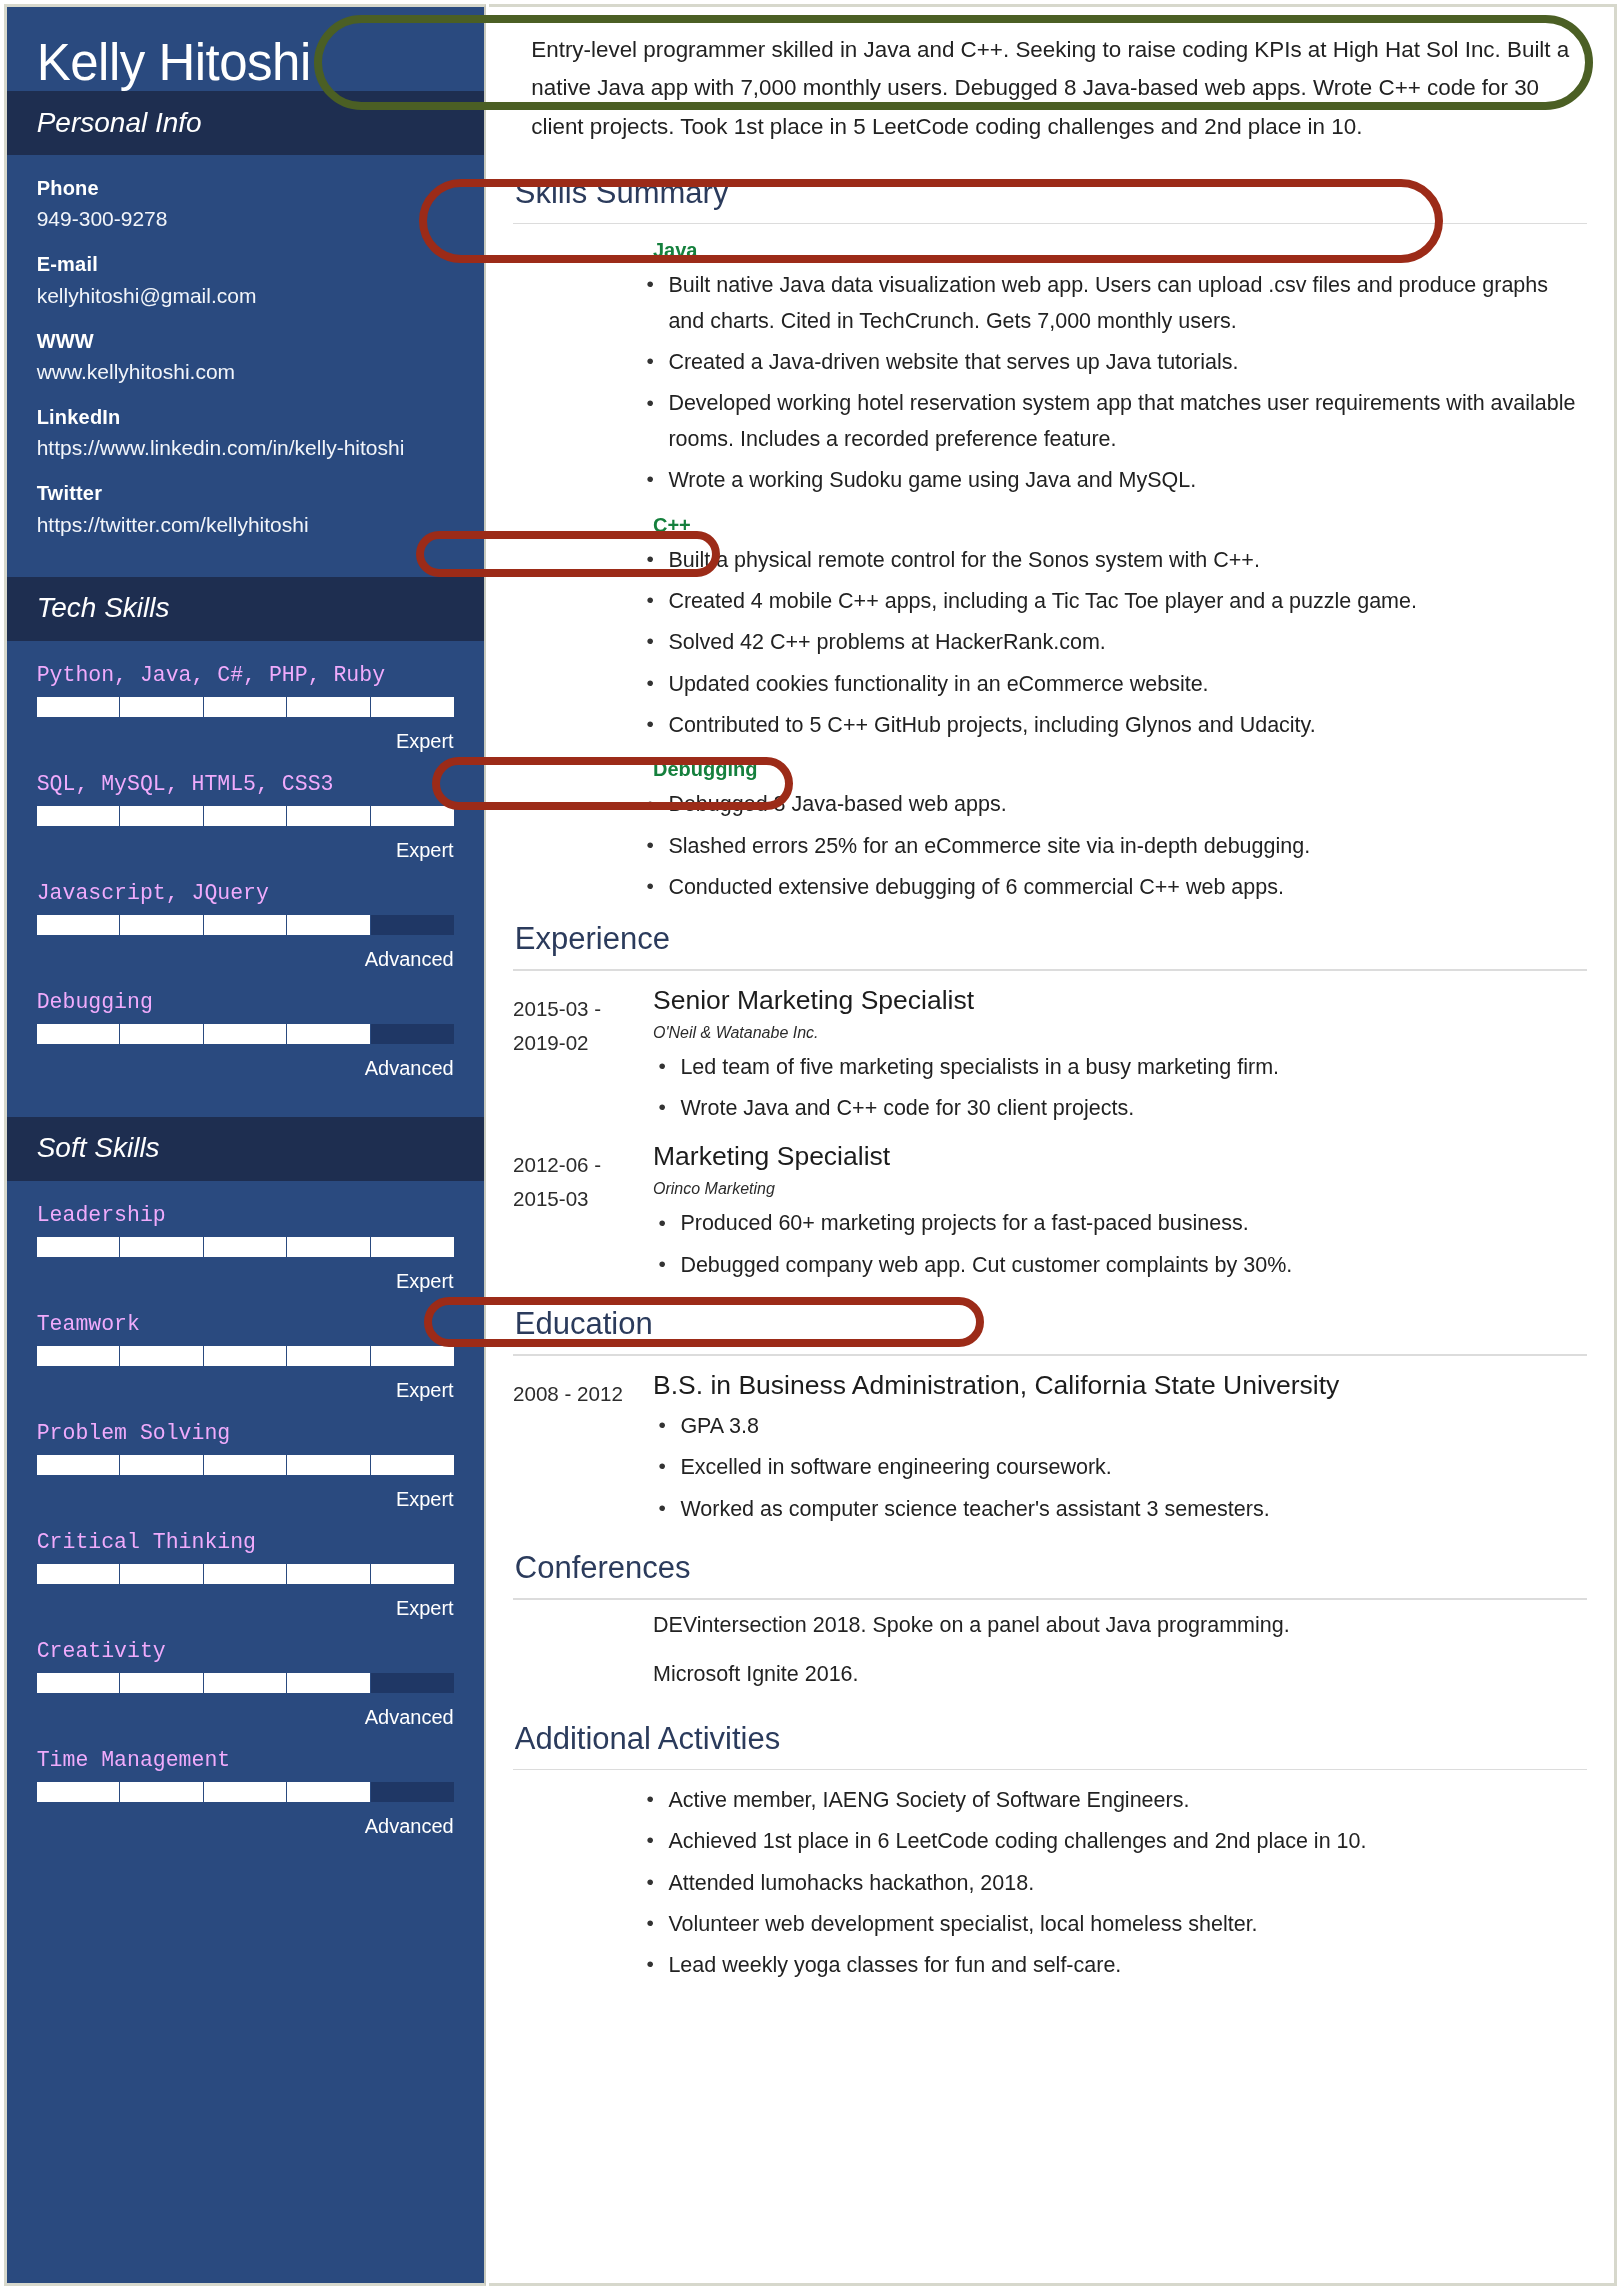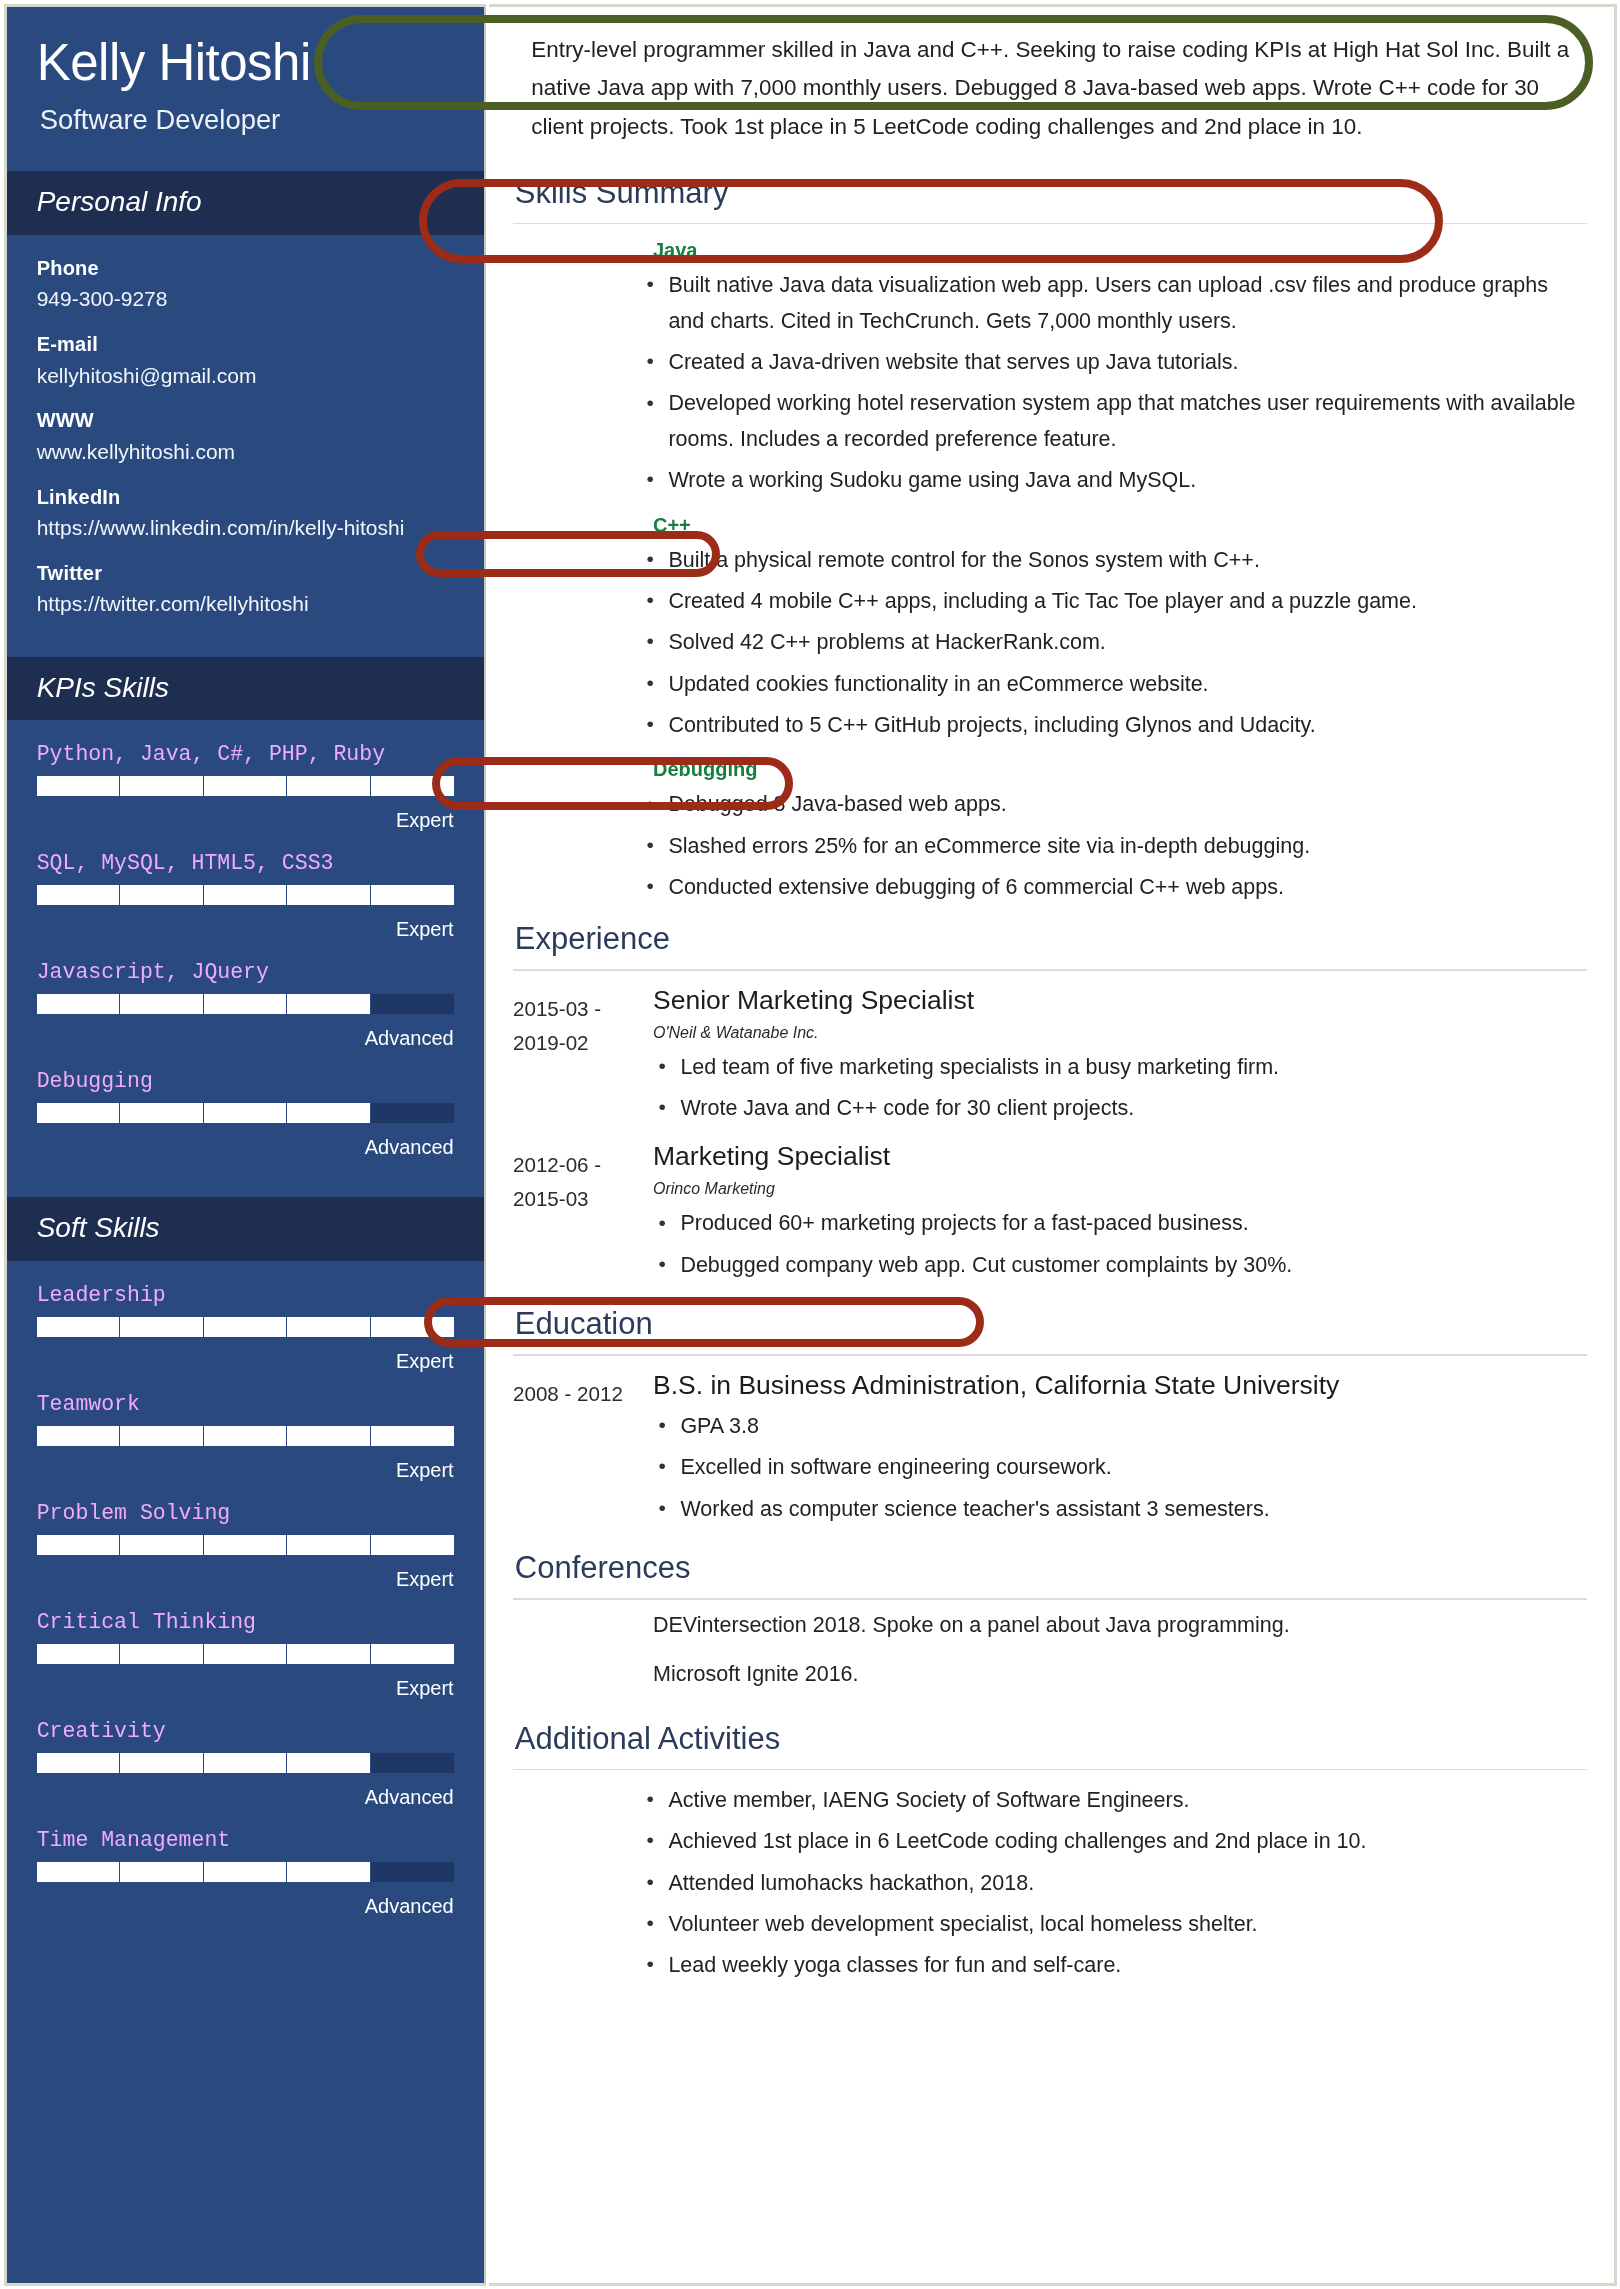--- a/index.html
+++ b/index.html
@@ -166,21 +166,20 @@
   .anno.red   { border: 8.2px solid #9c2b18; }
 </style>
 </head>
 <body>
 
 <div id="page">
 
   <aside id="sidebar">
 
     <h1 class="sb-name">Kelly Hitoshi</h1>
-    <div class="sb-role">Software Developer</div>
 
     <div class="sb-section-head">Personal Info</div>
     <div class="sb-body">
       <div id="contact-list">
           <div class="contact-item">
             <div class="contact-label">Phone</div>
             <div class="contact-value">949-300-9278</div>
           </div>
           <div class="contact-item">
             <div class="contact-label">E-mail</div>
@@ -194,21 +193,21 @@
             <div class="contact-label">LinkedIn</div>
             <div class="contact-value">https://www.linkedin.com/in/kelly-hitoshi</div>
           </div>
           <div class="contact-item">
             <div class="contact-label">Twitter</div>
             <div class="contact-value">https://twitter.com/kellyhitoshi</div>
           </div>
         </div>
     </div>
 
-    <div class="sb-section-head">KPIs Skills</div>
+    <div class="sb-section-head">Tech Skills</div>
     <div class="sb-body">
       <div id="tech-skill-list">
           <div class="skill-block">
             <div class="skill-label">Python, Java, C#, PHP, Ruby</div>
             <div class="bar">
               <div class="seg on"></div>
               <div class="seg on"></div>
               <div class="seg on"></div>
               <div class="seg on"></div>
               <div class="seg on"></div>

